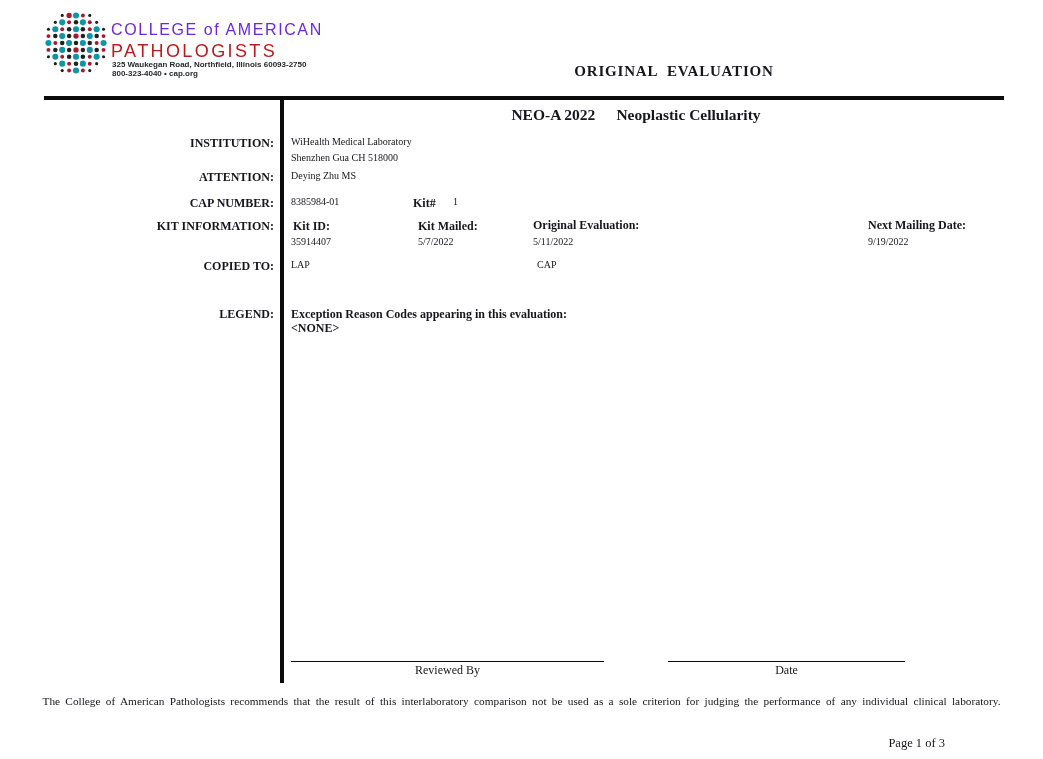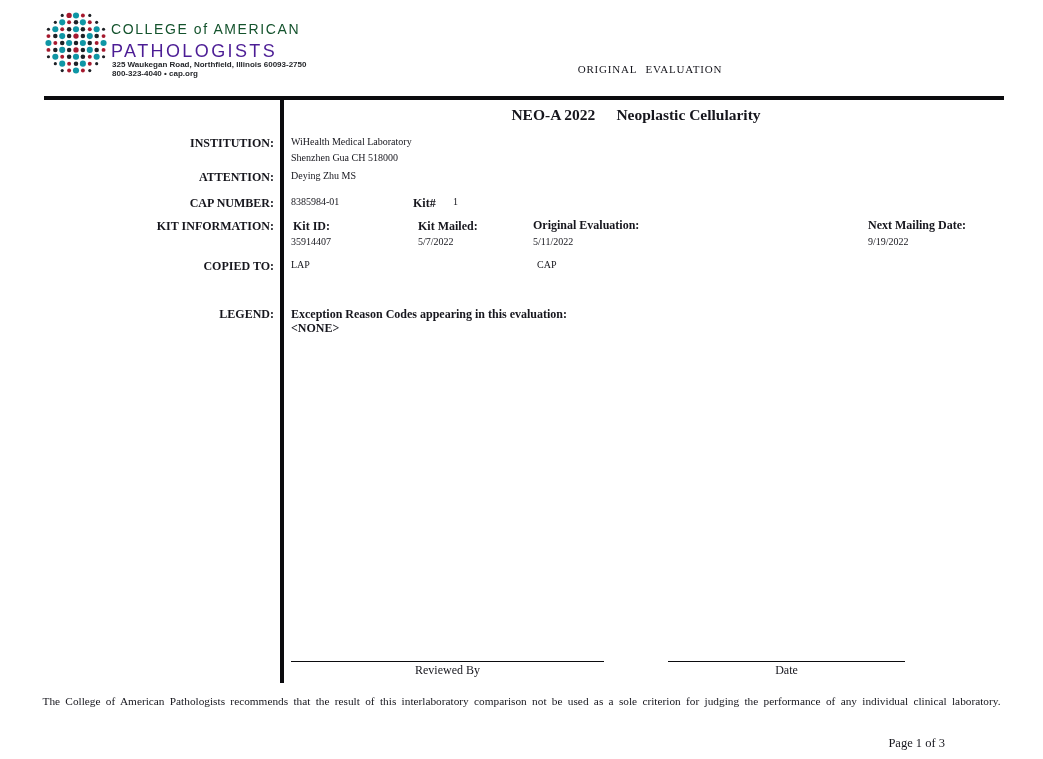--- a/index.html
+++ b/index.html
@@ -11,44 +11,44 @@
     font-family: "Liberation Serif", serif;
     color: #16161d;
     overflow: hidden;
   }
 
   
   .logo-dots { position: absolute; left: 45px; top: 12px; }
   .org-line1 {
     position: absolute; left: 111px; top: 21px;
     font-family: "Liberation Sans", sans-serif;
-    font-size: 14px; letter-spacing: 1.6px; color: #14532d; font-weight: 400;
+    font-size: 16px; letter-spacing: 1.6px; color: #6d28d9; font-weight: 400;
     white-space: nowrap;
   }
   .org-line2 {
     position: absolute; left: 111px; top: 41px;
     font-family: "Liberation Sans", sans-serif;
-    font-size: 18px; letter-spacing: 2.4px; color: #4c1d95; font-weight: 400;
+    font-size: 18px; letter-spacing: 2.4px; color: #b91c1c; font-weight: 400;
     white-space: nowrap;
   }
   .org-address {
     position: absolute; left: 112px; top: 60px;
     font-family: "Liberation Sans", sans-serif;
     font-size: 8px; font-weight: bold; color: #26282c; white-space: nowrap;
   }
   .org-phone {
     position: absolute; left: 112px; top: 69px;
     font-family: "Liberation Sans", sans-serif;
     font-size: 8px; font-weight: bold; color: #26282c; white-space: nowrap;
   }
 
   
   .eval-type {
-    position: absolute; left: 650px; top: 63px; transform: translateX(-50%);
-    font-size: 11px; font-weight: normal; letter-spacing: 0.8px; word-spacing: 5px;
+    position: absolute; left: 674px; top: 63px; transform: translateX(-50%);
+    font-size: 15px; font-weight: bold; letter-spacing: 0.8px; word-spacing: 5px;
     white-space: nowrap;
   }
   .rule-top {
     position: absolute; left: 44px; top: 96px; width: 960px; height: 4px;
     background: #0b0b0e;
   }
   .vbar {
     position: absolute; left: 280px; top: 100px; width: 4px; height: 583px;
     background: #0b0b0e;
   }

